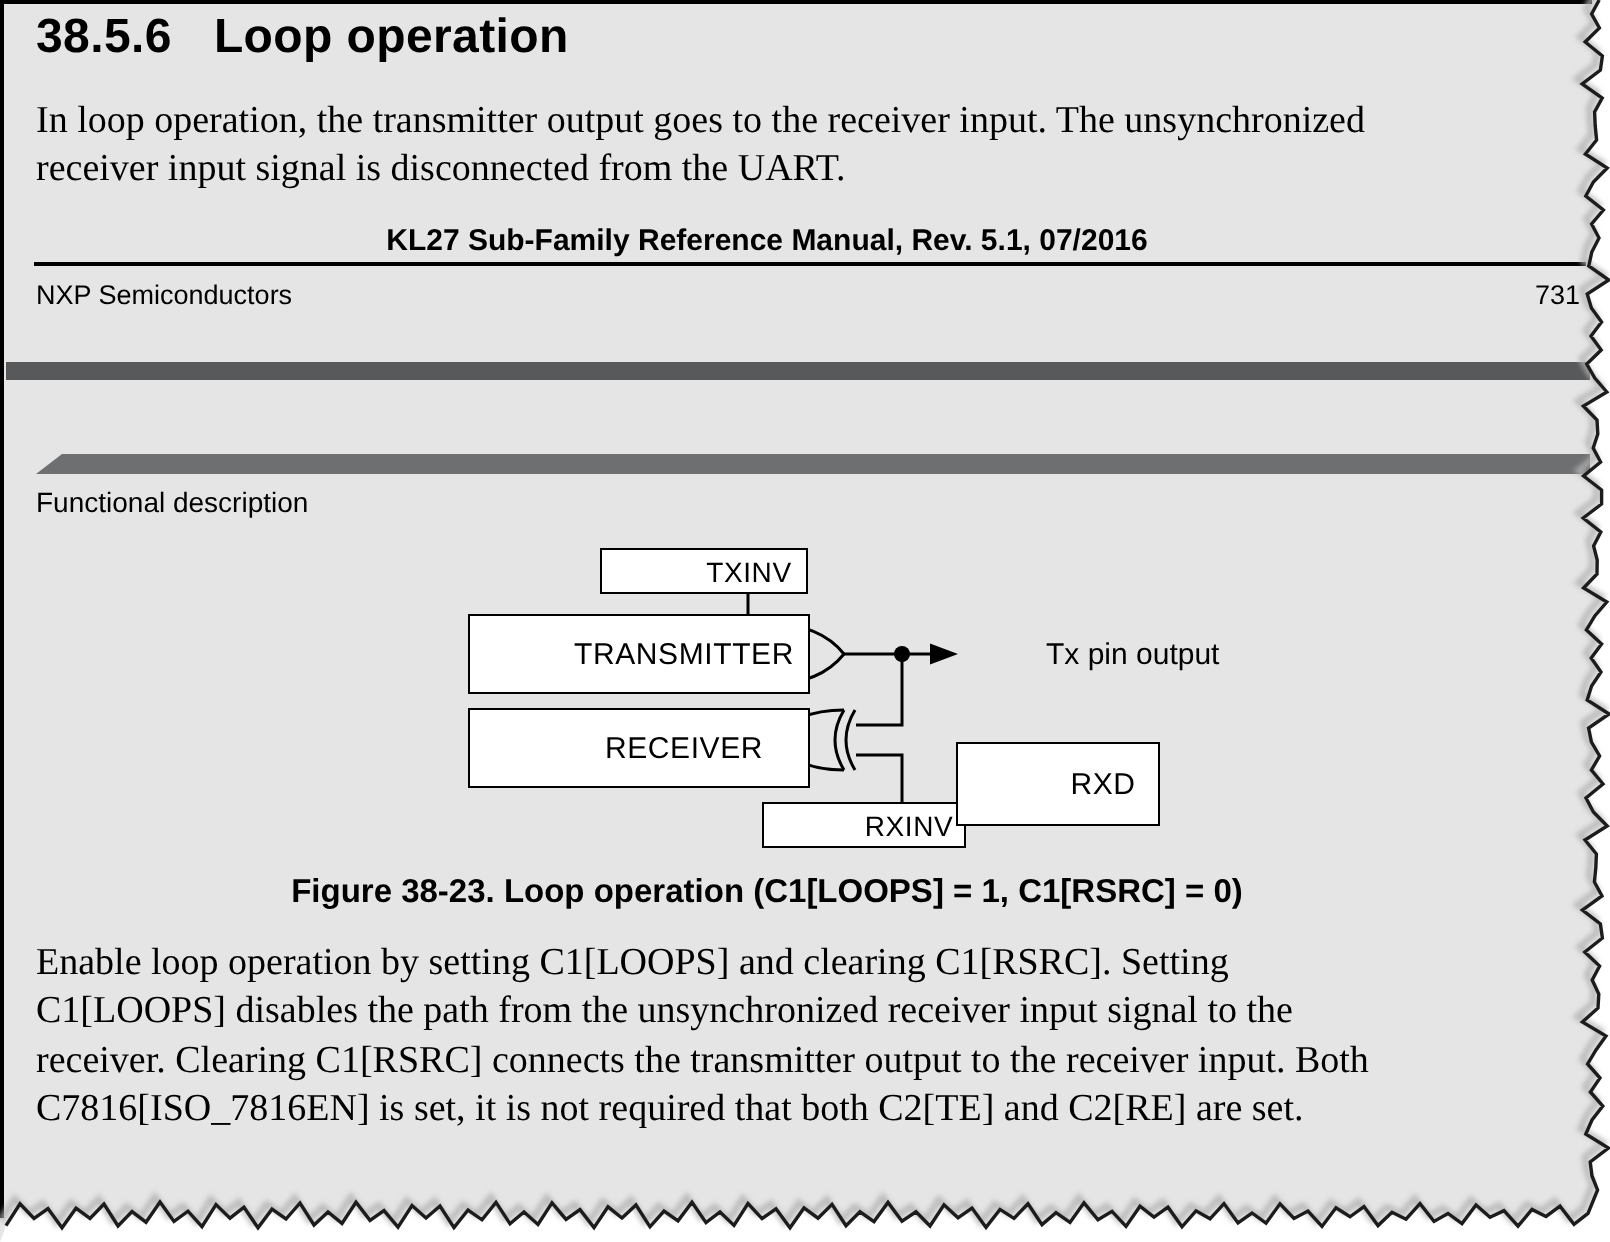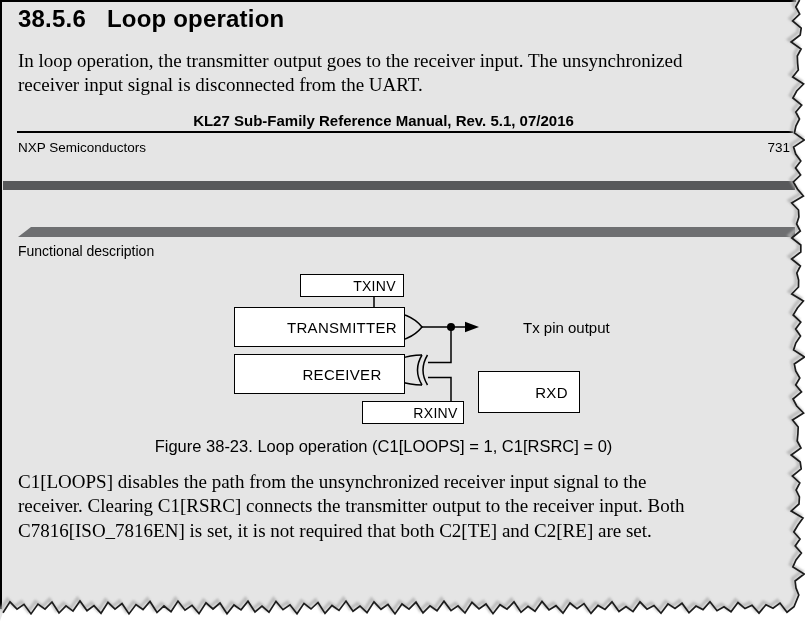--- a/index.html
+++ b/index.html
@@ -32,25 +32,25 @@
   #functional-label{left:18px;top:243px;font-weight:normal;font-size:14px;}
 
   
   #diagram{left:0;top:267px;width:805px;height:165px;}
   #diagram svg{position:absolute;left:0;top:0;}
   .box{position:absolute;border:1.5px solid #000;background:#fff;display:flex;
        align-items:center;justify-content:center;font-size:15px;letter-spacing:.3px;padding-left:45px;}
   #txinv-box{left:300px;top:7px;width:57px;height:21px;font-size:14px;}
   #transmitter-box{left:234px;top:40px;width:124px;height:38px;}
   #receiver-box{left:234px;top:87px;width:124px;height:38px;}
-  #rxinv-box{left:362px;top:134px;width:55px;height:21px;font-size:14px;}
+  #rxinv-box{left:381px;top:134px;width:55px;height:21px;font-size:14px;}
   #rxd-box{left:478px;top:104px;width:55px;height:40px;}
   #tx-pin-label{position:absolute;left:500px;top:52px;font-size:15px;margin-left:23px;}
 
-  #figure-caption{left:18px;top:437px;width:731px;text-align:center;font-weight:normal;font-size:16.5px;}
+  #figure-caption{left:18px;top:437px;width:731px;text-align:center;font-weight:bold;font-size:16.5px;}
 
   
   #tear-svg{position:absolute;left:0;top:0;pointer-events:none;}
 </style>
 </head>
 <body>
 
 <div id="canvas">
 
   <div class="abs" id="border-top"></div>
@@ -108,20 +108,21 @@
     <div class="box" id="transmitter-box">TRANSMITTER</div>
     <div class="box" id="receiver-box">RECEIVER</div>
     <div class="box" id="rxinv-box">RXINV</div>
     <div class="box" id="rxd-box">RXD</div>
     <div id="tx-pin-label">Tx pin output</div>
   </div>
 
   <div class="abs" id="figure-caption">Figure 38-23. Loop operation (C1[LOOPS] = 1, C1[RSRC] = 0)</div>
 
   <div class="abs serif" id="body-par">
+    <div>Enable loop operation by setting C1[LOOPS] and clearing C1[RSRC]. Setting</div>
     <div>C1[LOOPS] disables the path from the unsynchronized receiver input signal to the</div>
     <div>receiver. Clearing C1[RSRC] connects the transmitter output to the receiver input. Both</div>
     <div>C7816[ISO_7816EN] is set, it is not required that both C2[TE] and C2[RE] are set.</div>
   </div>
 
   <svg id="tear-svg" width="805" height="621" viewBox="0 0 805 621">
     <defs>
       <filter id="tear-blur" x="-10%" y="-10%" width="120%" height="120%">
         <feGaussianBlur stdDeviation="1.2"></feGaussianBlur>
       </filter>

